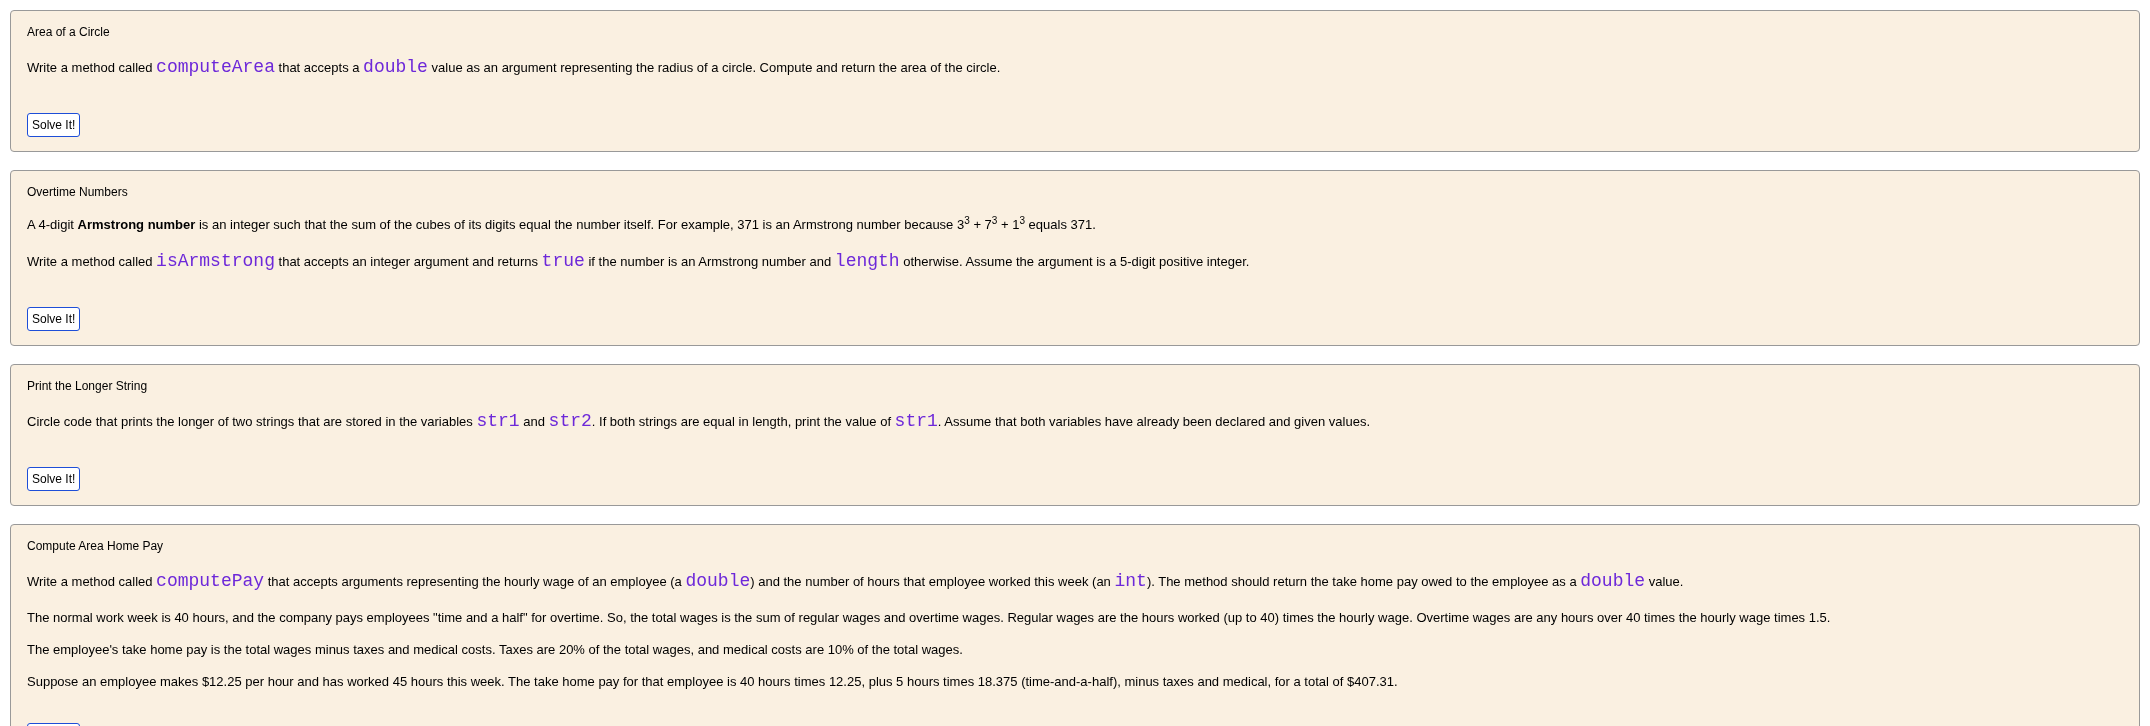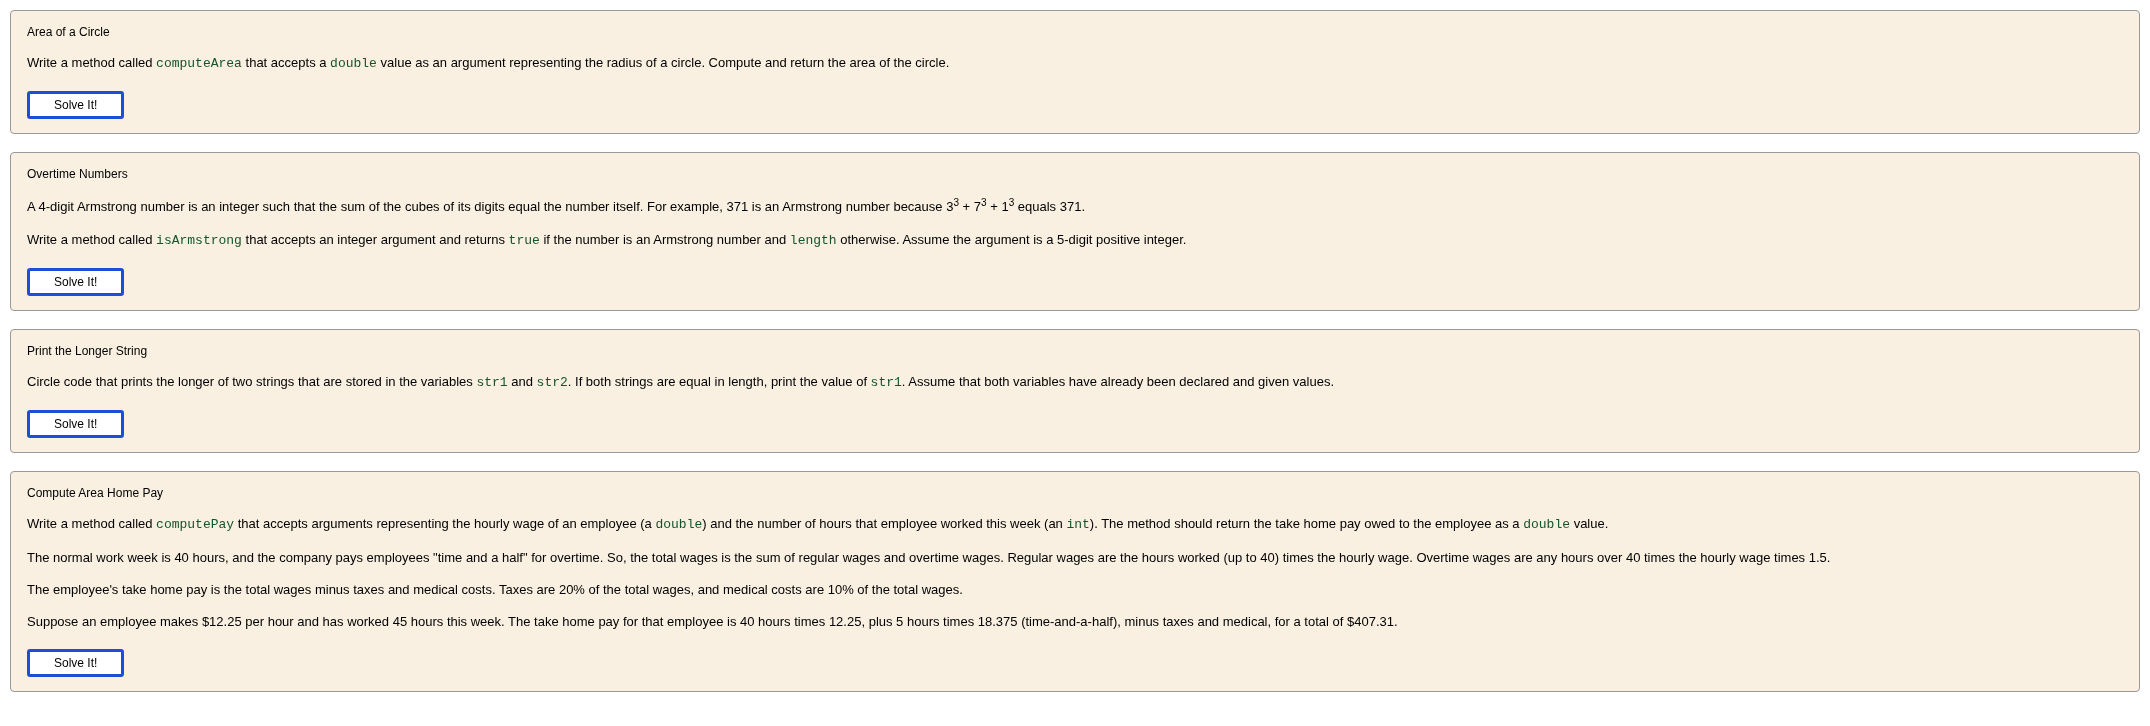--- a/index.html
+++ b/index.html
@@ -26,38 +26,38 @@
       font-size: 12px;
       margin: 0 0 10px 0;
     }
     .problem-desc {
       margin: 0 0 10px 0;
       font-size: 13px;
       line-height: 1.7;
     }
     .code {
       font-family: "Courier New", Courier, monospace;
-      color: #14532d;
-      font-size: 13px;
+      color: #6d28d9;
+      font-size: 18px;
     }
     .solve-button {
       background: #ffffff;
-      border: 3px solid #1d4ed8;
+      border: 1px solid #1d4ed8;
       border-radius: 3px;
-      padding: 4px 24px;
+      padding: 4px 4px;
       font-size: 12px;
       font-family: inherit;
       cursor: pointer;
-      margin-top: 6px;
+      margin-top: 20px;
     }
     sup {
       font-size: 10px;
     }
     .bold {
-      font-weight: normal;
+      font-weight: bold;
     }
   </style>
 </head>
 <body>
 
 <div class="problem-card">
   <p class="problem-title">Area of a Circle</p>
   <p class="problem-desc">
     <span>Write a method called </span><span class="code">computeArea</span><span> that accepts a </span><span class="code">double</span><span> value as an argument representing the radius of a circle. Compute and return the area of the circle.</span>
   </p>

